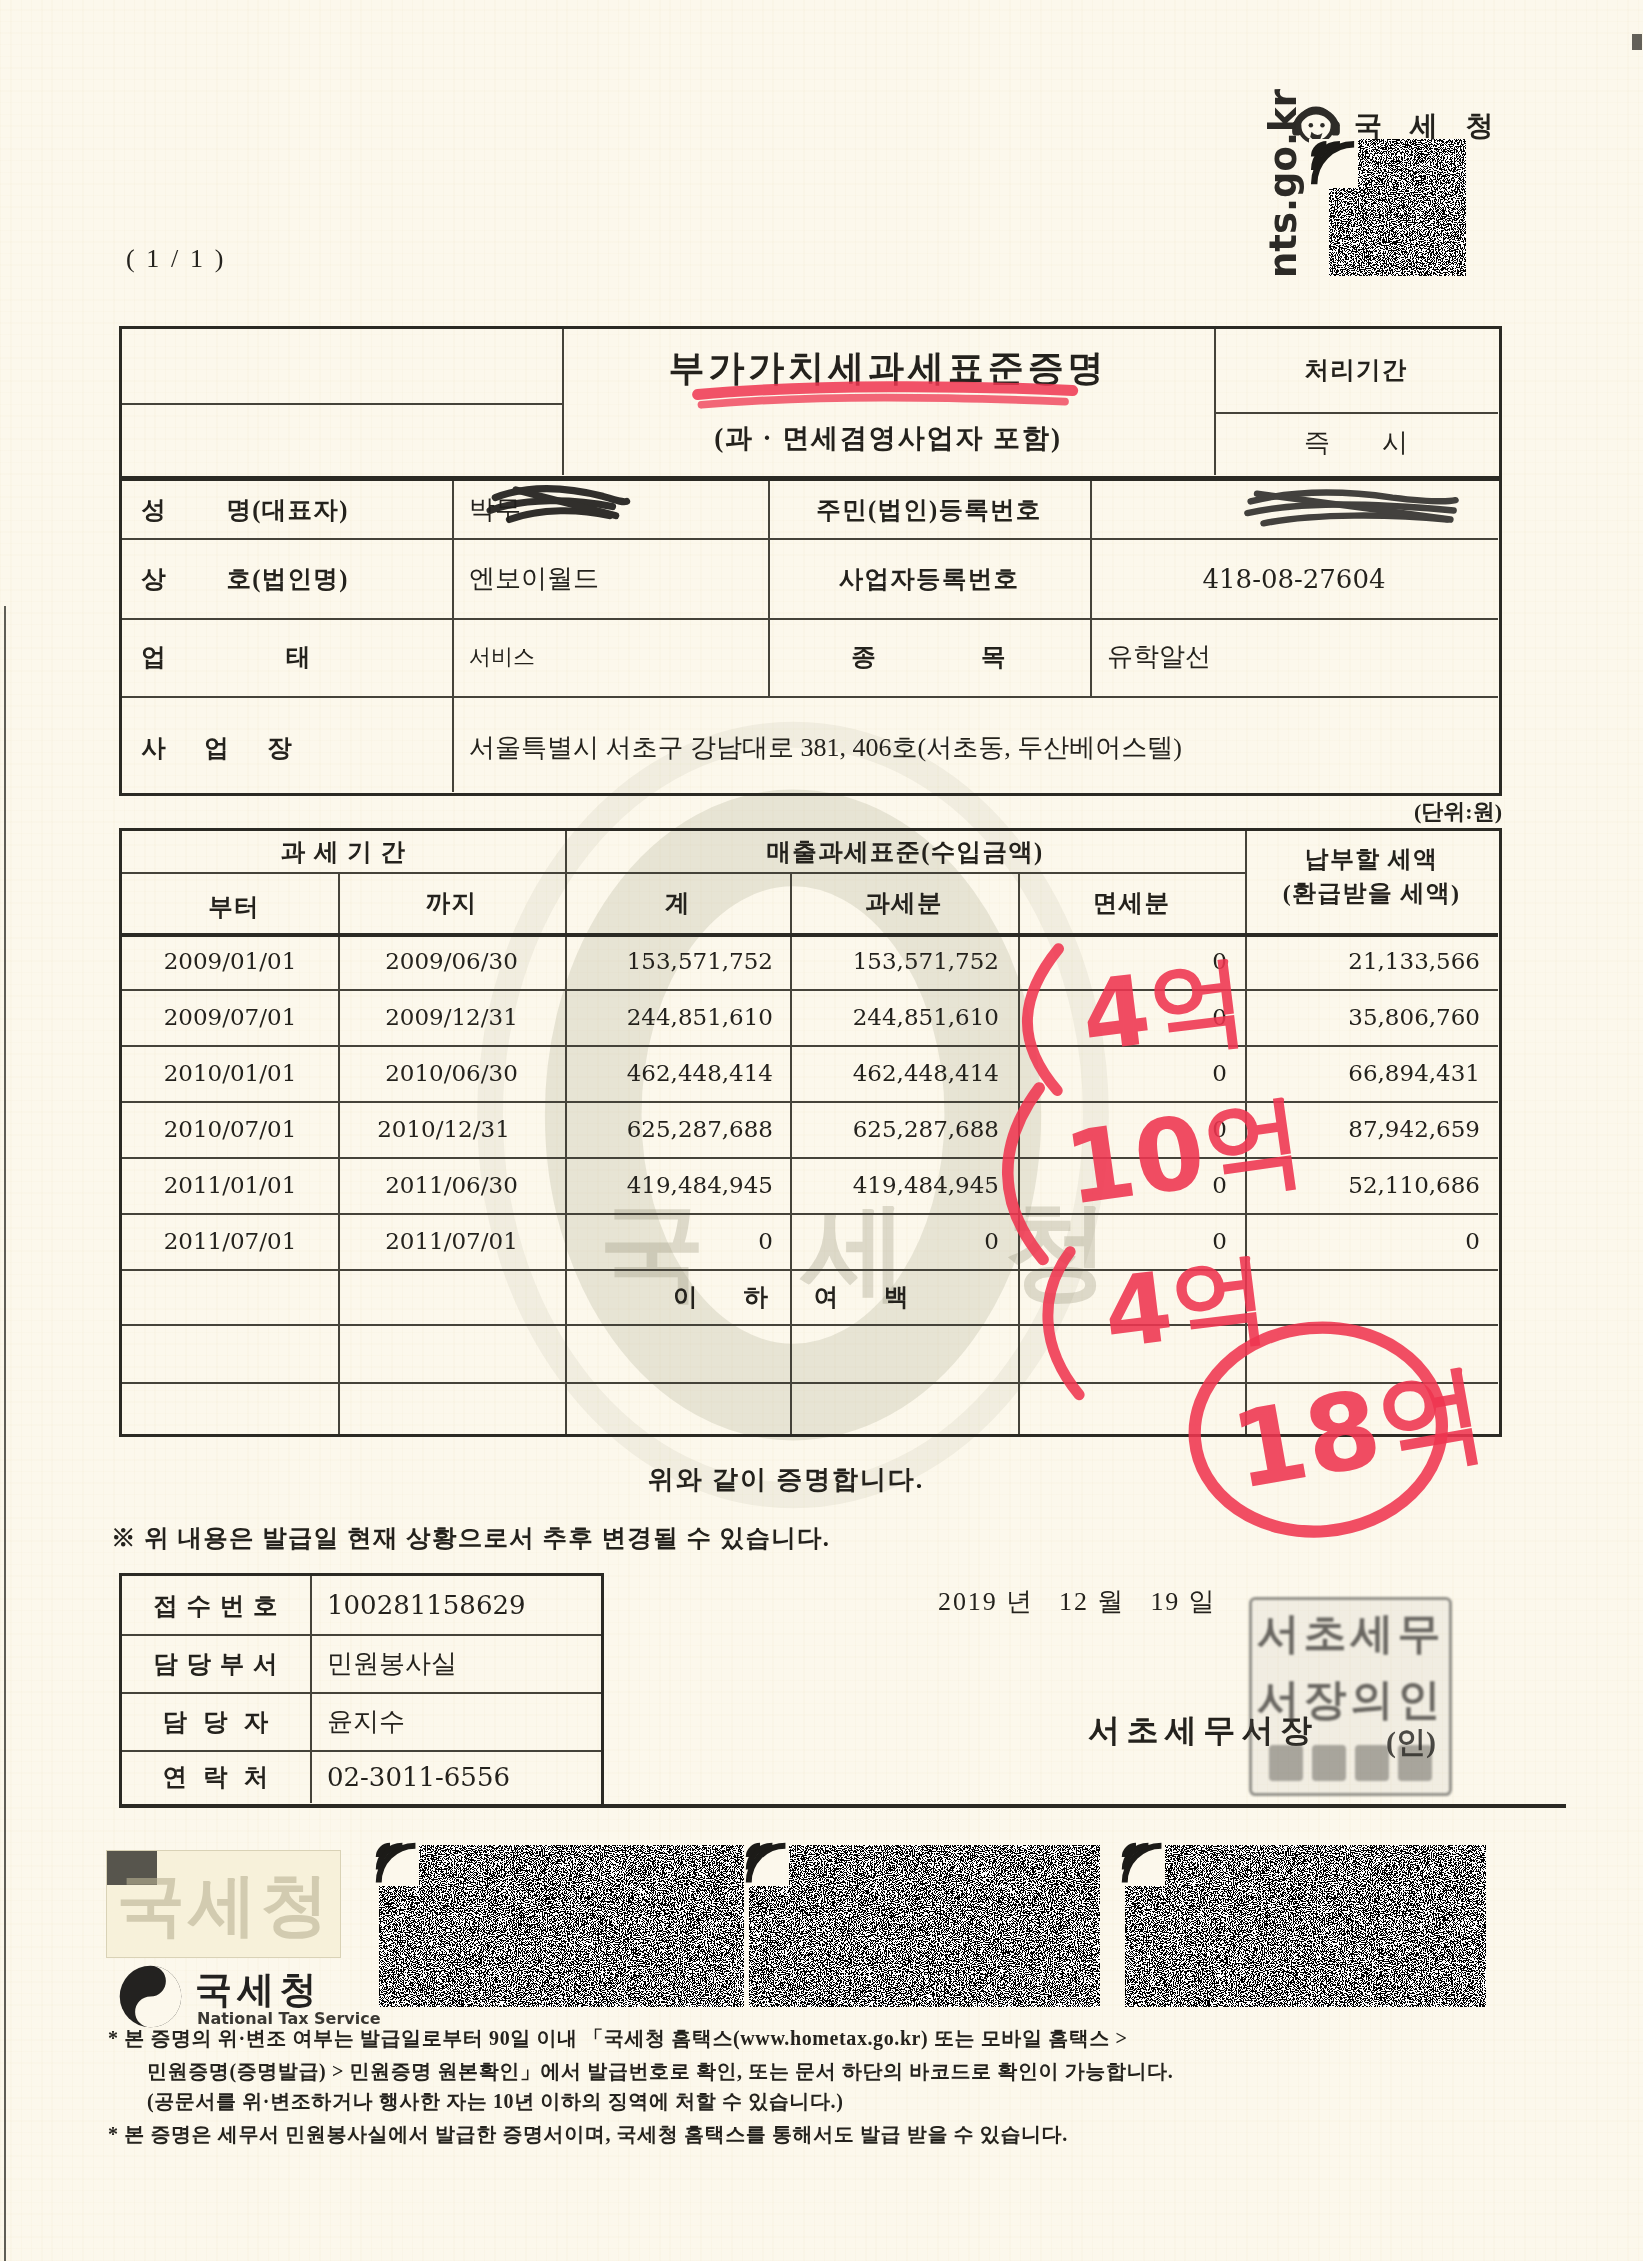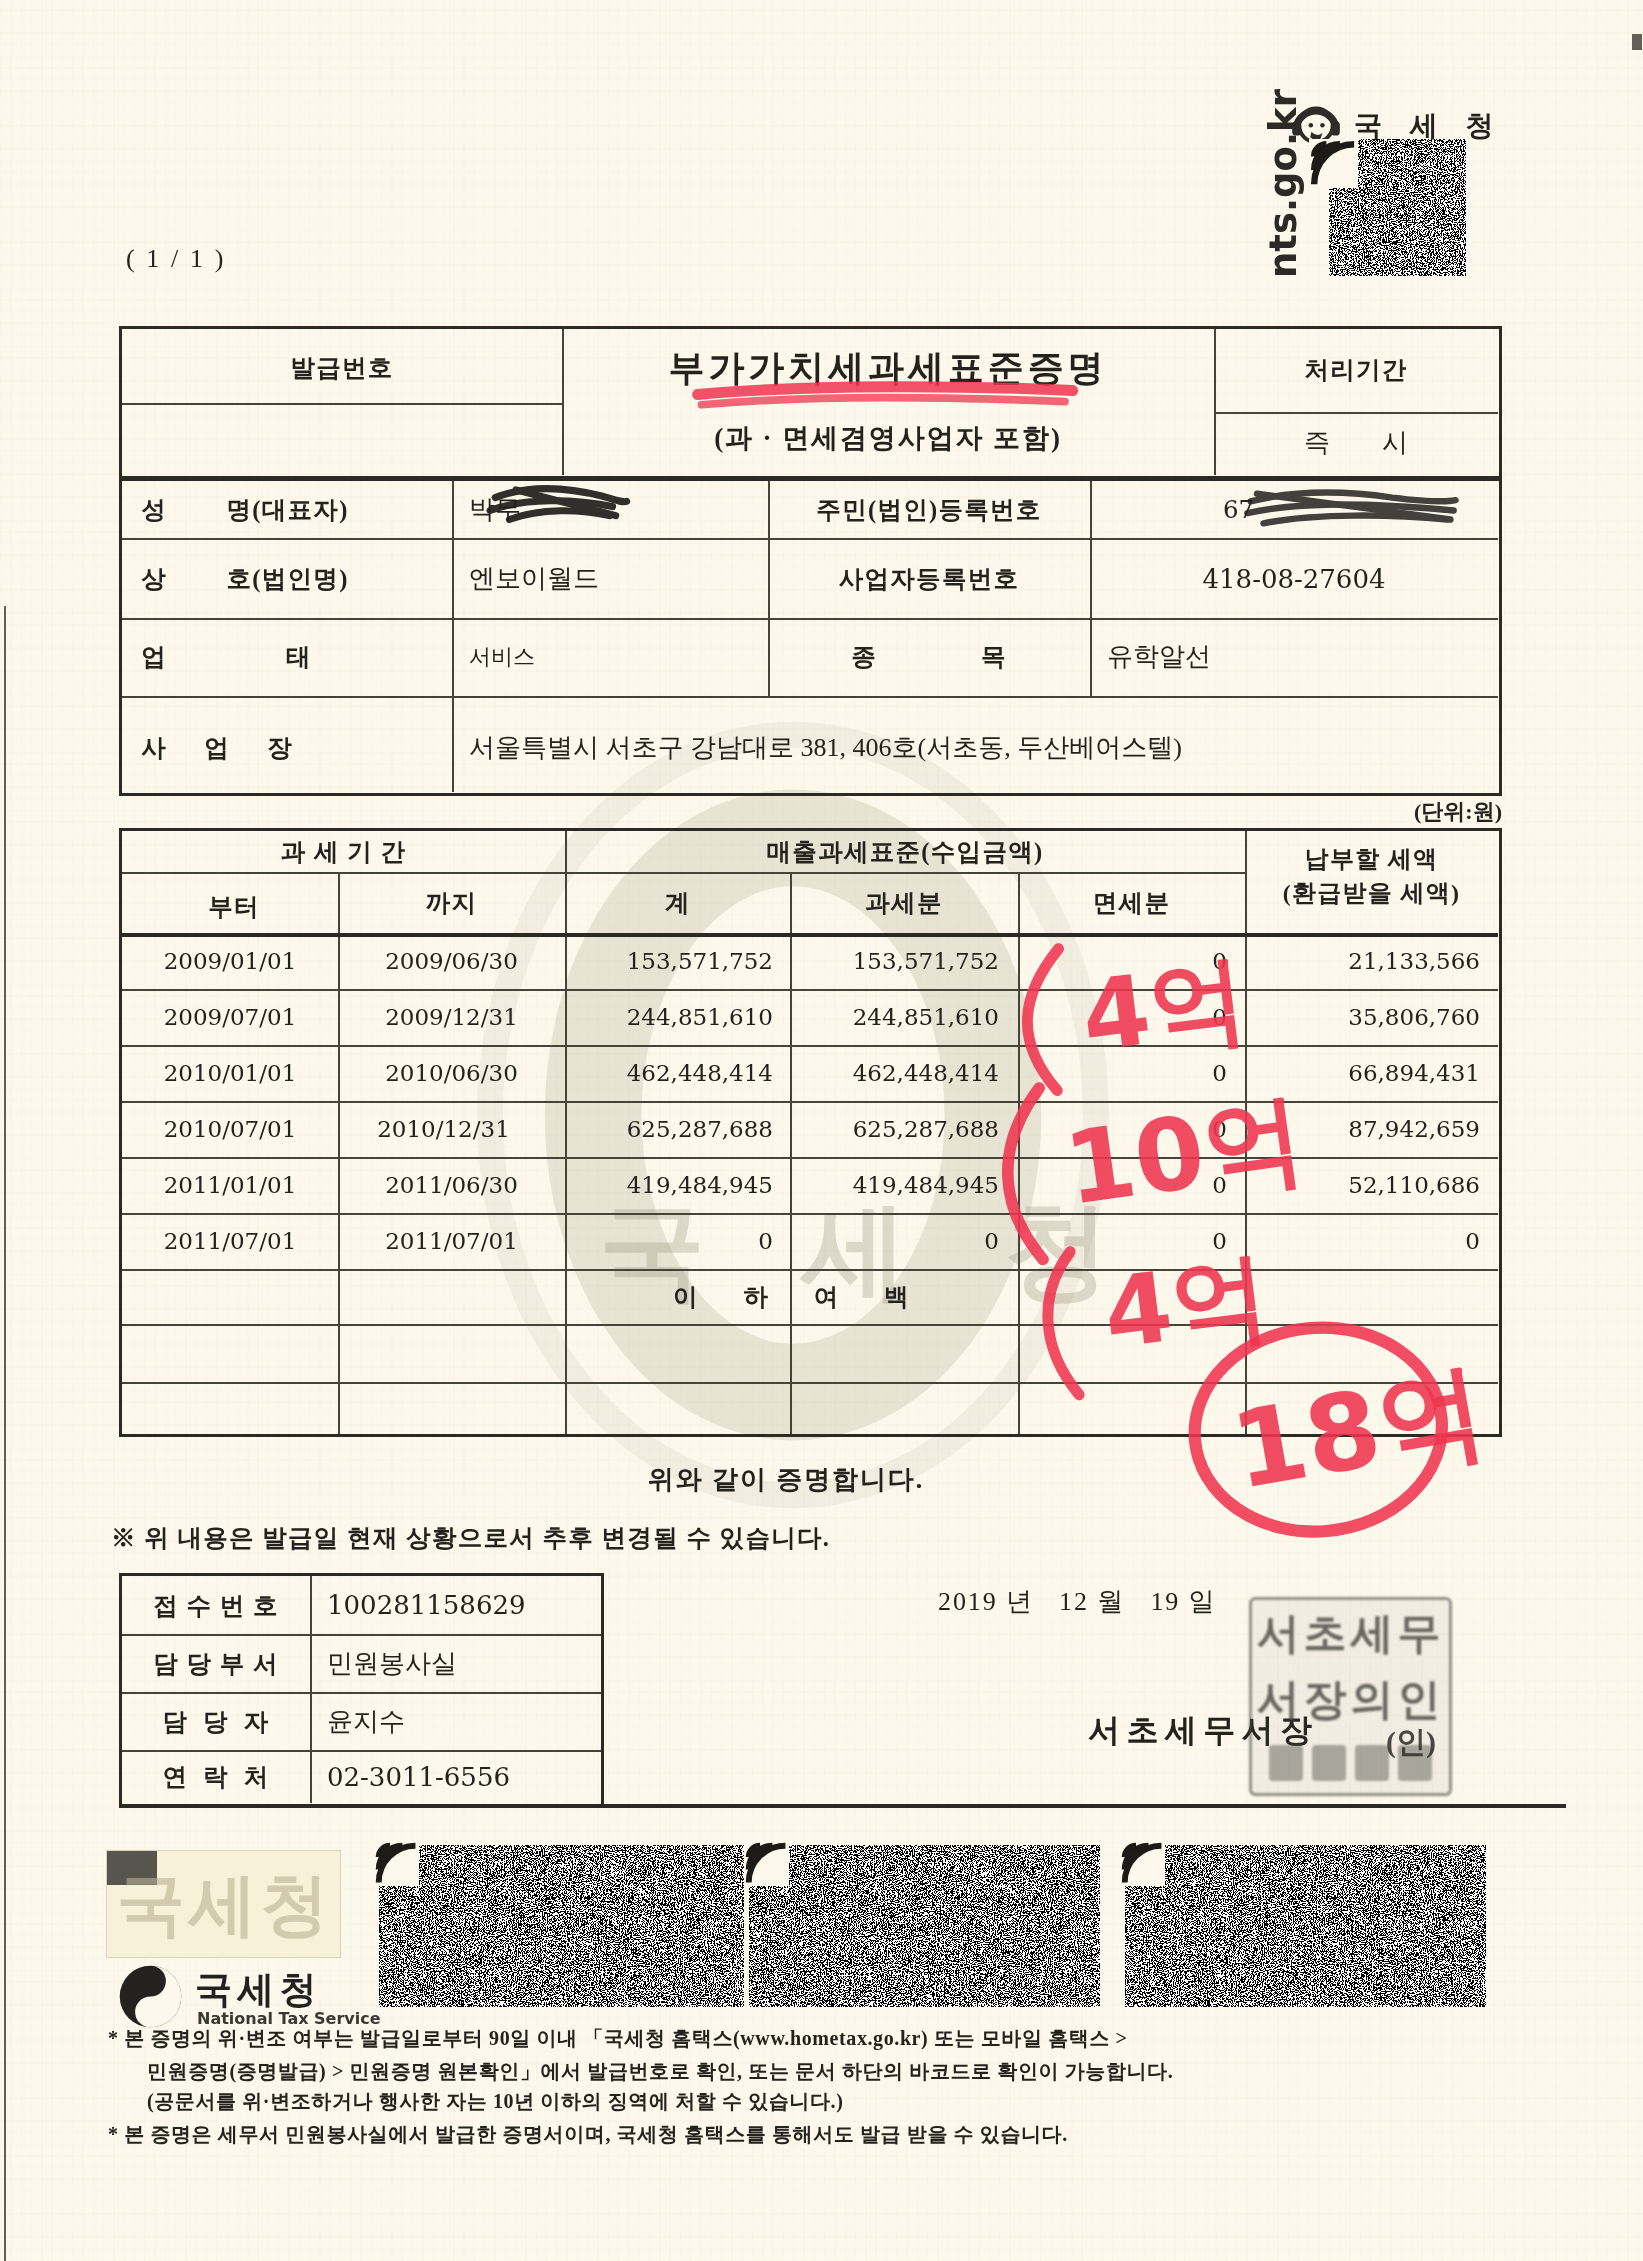--- a/index.html
+++ b/index.html
@@ -85,21 +85,20 @@
     <path d="M8,70 A62,62 0 0 1 70,8" fill="none" stroke="#1c1b18" stroke-width="10"></path>
     <path d="M8,48 A40,40 0 0 1 48,8" fill="none" stroke="#1c1b18" stroke-width="10"></path>
     <path d="M8,27 A19,19 0 0 1 27,8" fill="none" stroke="#1c1b18" stroke-width="10"></path>
   </svg>
 
   <div class="box" style="left:119px;top:326px;width:1383px;height:153px;z-index:10">
     <div class="vline" style="left:440px;top:0;height:146px"></div>
     <div class="vline" style="left:1092px;top:0;height:146px"></div>
     <div class="hline" style="left:0;top:74px;width:440px"></div>
     <div class="hline" style="left:1092px;top:83px;width:284px"></div>
-    <div class="abs c lbl" style="left:0;top:5.2px;width:440px;height:67px">발급번호</div>
     <div class="abs c" style="left:440px;top:7.7px;width:652px;height:64px;font-size:36px;font-weight:700;letter-spacing:3.9px">부가가치세과세표준증명</div>
     <div class="abs c" style="left:440px;top:77px;width:652px;height:64px;font-size:27px;font-weight:700;letter-spacing:1.9px">(과 · 면세겸영사업자  포함)</div>
     <div class="abs c lbl" style="left:1092px;top:5.2px;width:284px;height:71px">처리기간</div>
     <div class="abs c val pre" style="left:1092px;top:84px;width:284px;height:59px;font-size:26px">즉        시</div>
   </div>
 
   <svg class="abs" style="left:0;top:0;z-index:30;pointer-events:none" width="1644" height="2261" viewBox="0 0 2550 3508">
     <path d="M1082,612 C1260,596 1500,598 1664,606" fill="none" stroke="#ef3550" stroke-width="17" stroke-linecap="round" opacity=".85"></path>
     <path d="M1088,628 C1270,612 1470,616 1652,623" fill="none" stroke="#ef3550" stroke-width="12" stroke-linecap="round" opacity=".75"></path>
     <path d="M1642,1472 C1580,1548 1576,1618 1640,1692" fill="none" stroke="#ef3550" stroke-width="17" stroke-linecap="round" opacity=".88"></path>
@@ -131,21 +130,20 @@
     <div class="hline" style="left:0;top:57px;width:1376px"></div>
     <div class="hline" style="left:0;top:137px;width:1376px"></div>
     <div class="hline" style="left:0;top:215px;width:1376px"></div>
     <div class="vline" style="left:330px;top:0;height:311px"></div>
     <div class="vline" style="left:646px;top:0;height:215px"></div>
     <div class="vline" style="left:968px;top:0;height:215px"></div>
 
     <div class="abs l lbl pre" style="left:19.3px;top:0;width:309px;height:57px">성        명(대표자)</div>
     <div class="abs l val" style="left:347px;top:0;width:297px;height:57px;font-size:26px">박무</div>
     <div class="abs c lbl" style="left:646px;top:0;width:322px;height:57px">주민(법인)등록번호</div>
-    <div class="abs l num" style="left:1101px;top:0;width:271px;height:57px;font-size:24.5px">67</div>
 
     <div class="abs l lbl pre" style="left:19.3px;top:57px;width:309px;height:81px">상        호(법인명)</div>
     <div class="abs l val" style="left:347px;top:57px;width:297px;height:81px;font-size:26px">엔보이월드</div>
     <div class="abs c lbl" style="left:646px;top:57px;width:322px;height:81px">사업자등록번호</div>
     <div class="abs c num" style="left:968px;top:57px;width:408px;height:81px;font-size:26px">418-08-27604</div>
 
     <div class="abs l lbl pre" style="left:19.3px;top:137px;width:309px;height:77px">업                태</div>
     <div class="abs l val" style="left:347px;top:137px;width:297px;height:77px;font-size:22px">서비스</div>
     <div class="abs c lbl pre" style="left:646px;top:137px;width:322px;height:77px">종              목</div>
     <div class="abs l val" style="left:985px;top:137px;width:387px;height:77px;font-size:26px">유학알선</div>

